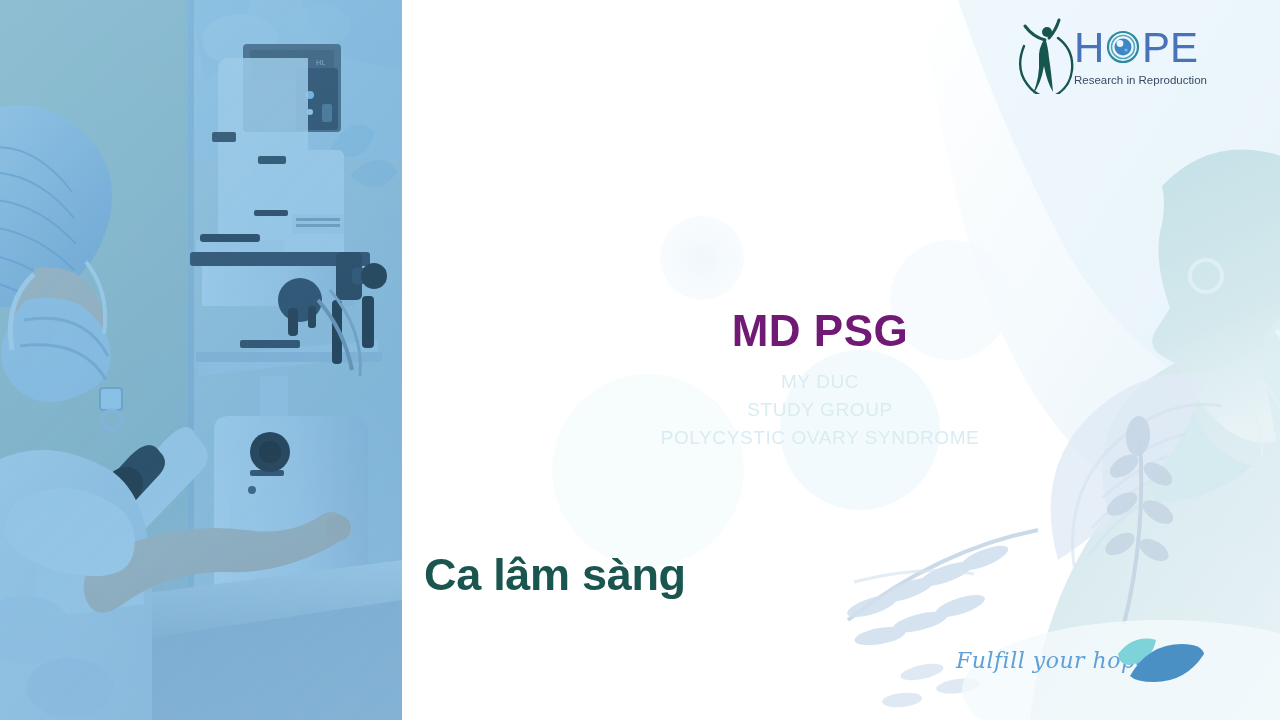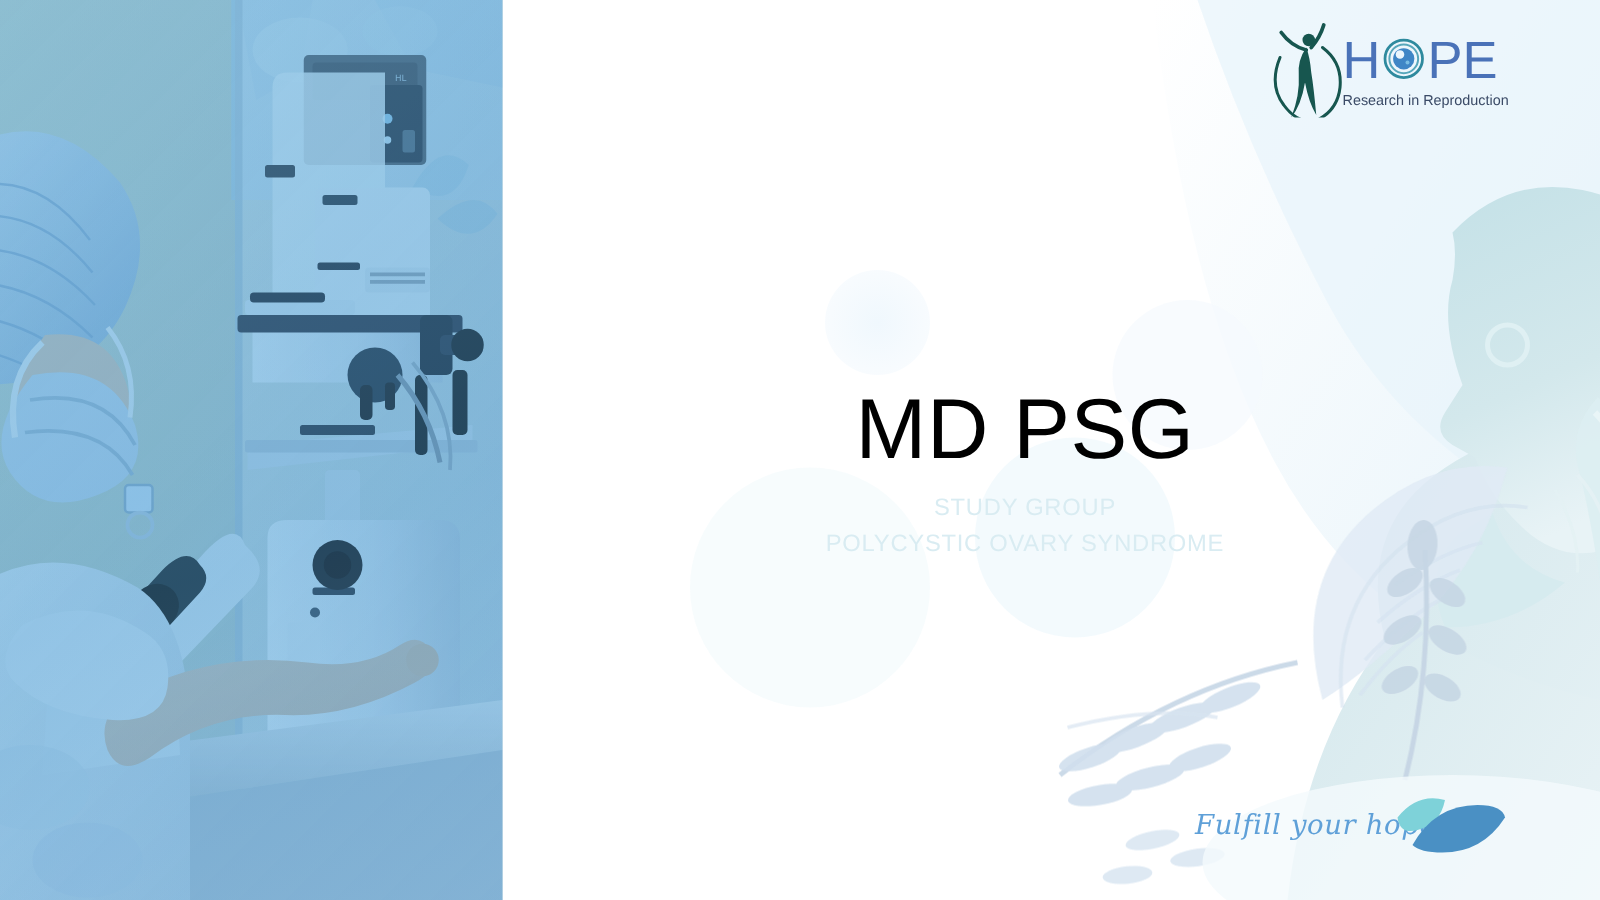--- a/index.html
+++ b/index.html
@@ -68,24 +68,24 @@
   .watermark {
     position: absolute;
     left: 520px;
     top: 308px;
     width: 600px;
     text-align: center;
     pointer-events: none;
     user-select: none;
   }
   .wm-title {
-    font-size: 68px;
-    font-weight: normal;
+    font-size: 44px;
+    font-weight: bold;
     letter-spacing: 0.5px;
-    color: #000000;
+    color: #701a75;
     line-height: 1.05;
     margin: 0 0 14px 0;
   }
   .wm-sub {
     font-size: 19px;
     color: #d9ecf2;
     line-height: 1.48;
     letter-spacing: 0.6px;
     margin: 0;
   }
@@ -389,25 +389,27 @@
         </g>
       </g>
 
       <ellipse cx="760" cy="690" rx="200" ry="70" fill="#f4fafd" opacity="0.8"></ellipse>
     </svg>
   </div>
 
   <div class="watermark">
     <div class="wm-title">MD PSG</div>
     <div class="wm-sub">
+      <div>MY DUC</div>
       <div>STUDY GROUP</div>
       <div>POLYCYSTIC OVARY SYNDROME</div>
     </div>
   </div>
 
+  <div class="main-title">Ca lâm sàng</div>
 
   <div class="hope-logo">
     <svg viewBox="0 0 198 78" xmlns="http://www.w3.org/2000/svg">
 
       <g>
         <path d="M10,30 q-9,22 3,38 q10,14 26,14" stroke="#17564f" stroke-width="2.4" fill="none" stroke-linecap="round"></path>
         <path d="M44,22 q16,12 14,32 q-2,18 -18,26" stroke="#17564f" stroke-width="2.4" fill="none" stroke-linecap="round"></path>
         <circle cx="33" cy="16" r="5" fill="#17564f"></circle>
         <path d="M31,22 q-7,10 -6,22 q1,16 -6,34 q8,-10 11,-28 q3,16 9,26 q-2,-22 -4,-34 q-1,-12 -4,-20 Z" fill="#17564f"></path>
         <path d="M31,24 q-12,-3 -20,-14" stroke="#17564f" stroke-width="3" fill="none" stroke-linecap="round"></path>

